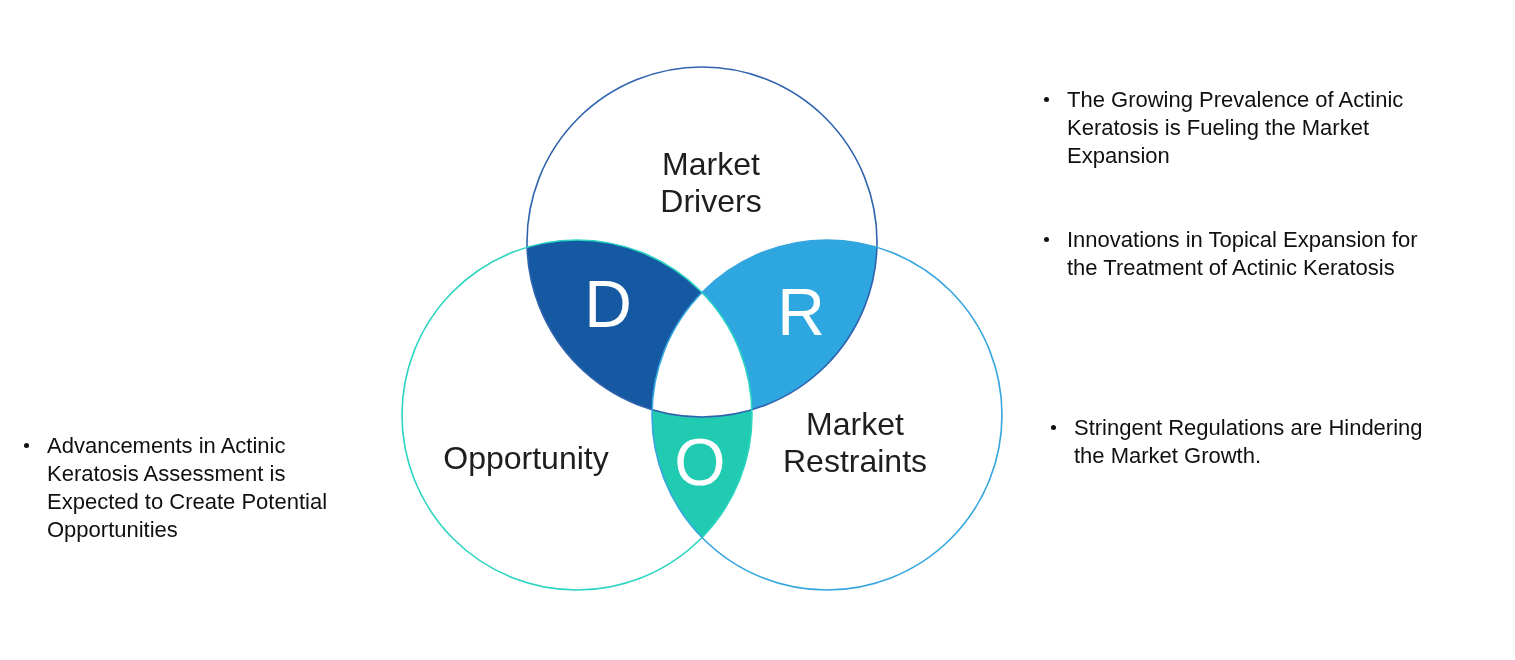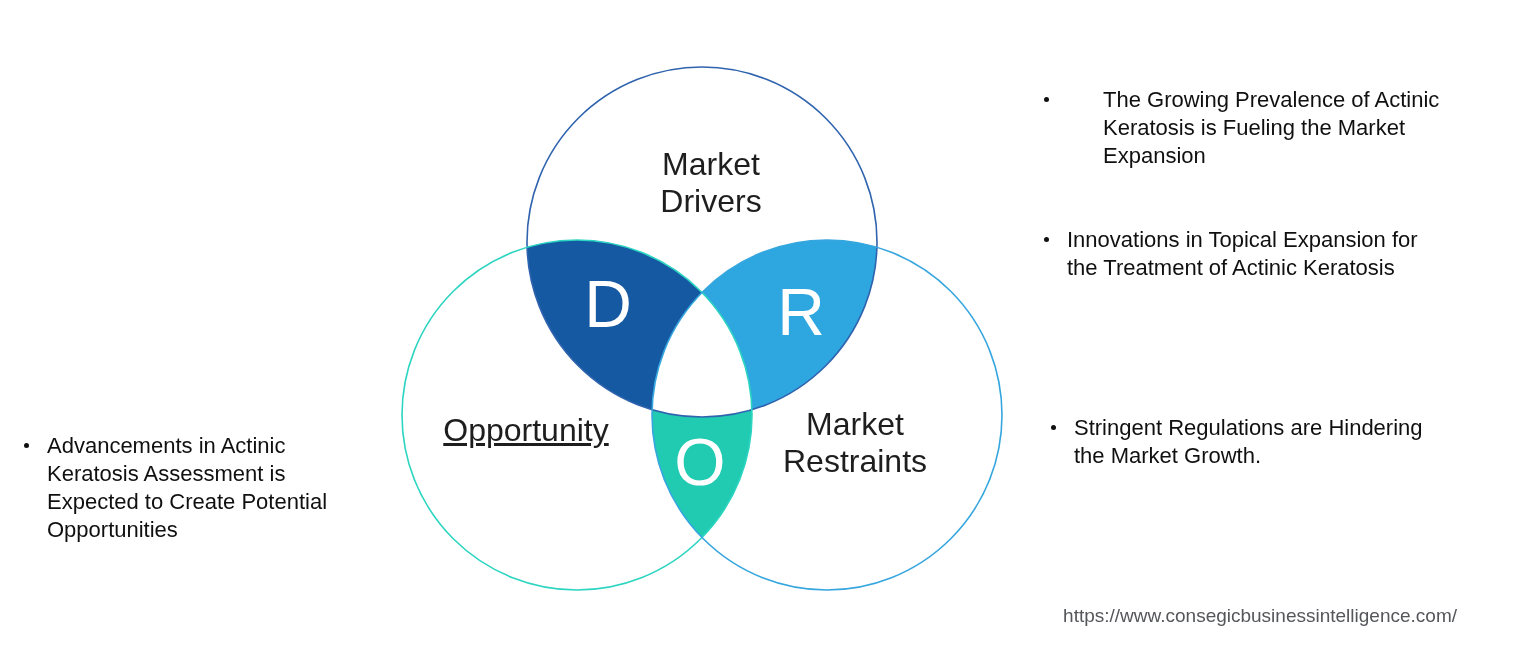--- a/index.html
+++ b/index.html
@@ -93,53 +93,52 @@
     </g>
 
     <circle cx="702" cy="242" r="175" fill="none" stroke-width="1.6" stroke="#2F63AE"></circle>
     <circle cx="577" cy="415" r="175" fill="none" stroke-width="1.6" stroke="#2CD5C1"></circle>
     <circle cx="827" cy="415" r="175" fill="none" stroke-width="1.6" stroke="#36A6DF"></circle>
   </svg>
 
   <div class="circle-label" style="left:611px; top:146px; width:200px;">Market
 Drivers</div>
 
-  <div class="circle-label" style="left:406px; top:412px; width:240px;text-decoration:underline;">Opportunity</div>
+  <div class="circle-label" style="left:406px; top:440px; width:240px;">Opportunity</div>
 
   <div class="circle-label" style="left:755px; top:406px; width:200px;">Market
 Restraints</div>
 
   <div class="lens-letter" style="left:608px; top:304px;">D</div>
 
   <div class="lens-letter" style="left:801px; top:312px;">R</div>
 
   <div class="lens-letter" style="left:700px; top:462px;">O</div>
 
   <div class="bullet-item" style="left:24px; top:432px;">
     <span class="bullet-dot"></span>
     <span class="bullet-text left-w">Advancements in Actinic
 Keratosis Assessment is
 Expected to Create Potential
 Opportunities</span>
   </div>
 
-  <div class="bullet-item" style="left:1044px; top:86px;gap:36px;">
+  <div class="bullet-item" style="left:1044px; top:86px;">
     <span class="bullet-dot"></span>
     <span class="bullet-text right-w">The Growing Prevalence of Actinic
 Keratosis is Fueling the Market
 Expansion</span>
   </div>
 
   <div class="bullet-item" style="left:1044px; top:226px;">
     <span class="bullet-dot"></span>
     <span class="bullet-text right-w">Innovations in Topical Expansion for
 the Treatment of Actinic Keratosis</span>
   </div>
 
   <div class="bullet-item" style="left:1051px; top:414px;">
     <span class="bullet-dot"></span>
     <span class="bullet-text right-w">Stringent Regulations are Hindering
 the Market Growth.</span>
   </div>
 
-  <div class="footer-url">https://www.consegicbusinessintelligence.com/</div>
 
 </div>
 
 </body></html>

